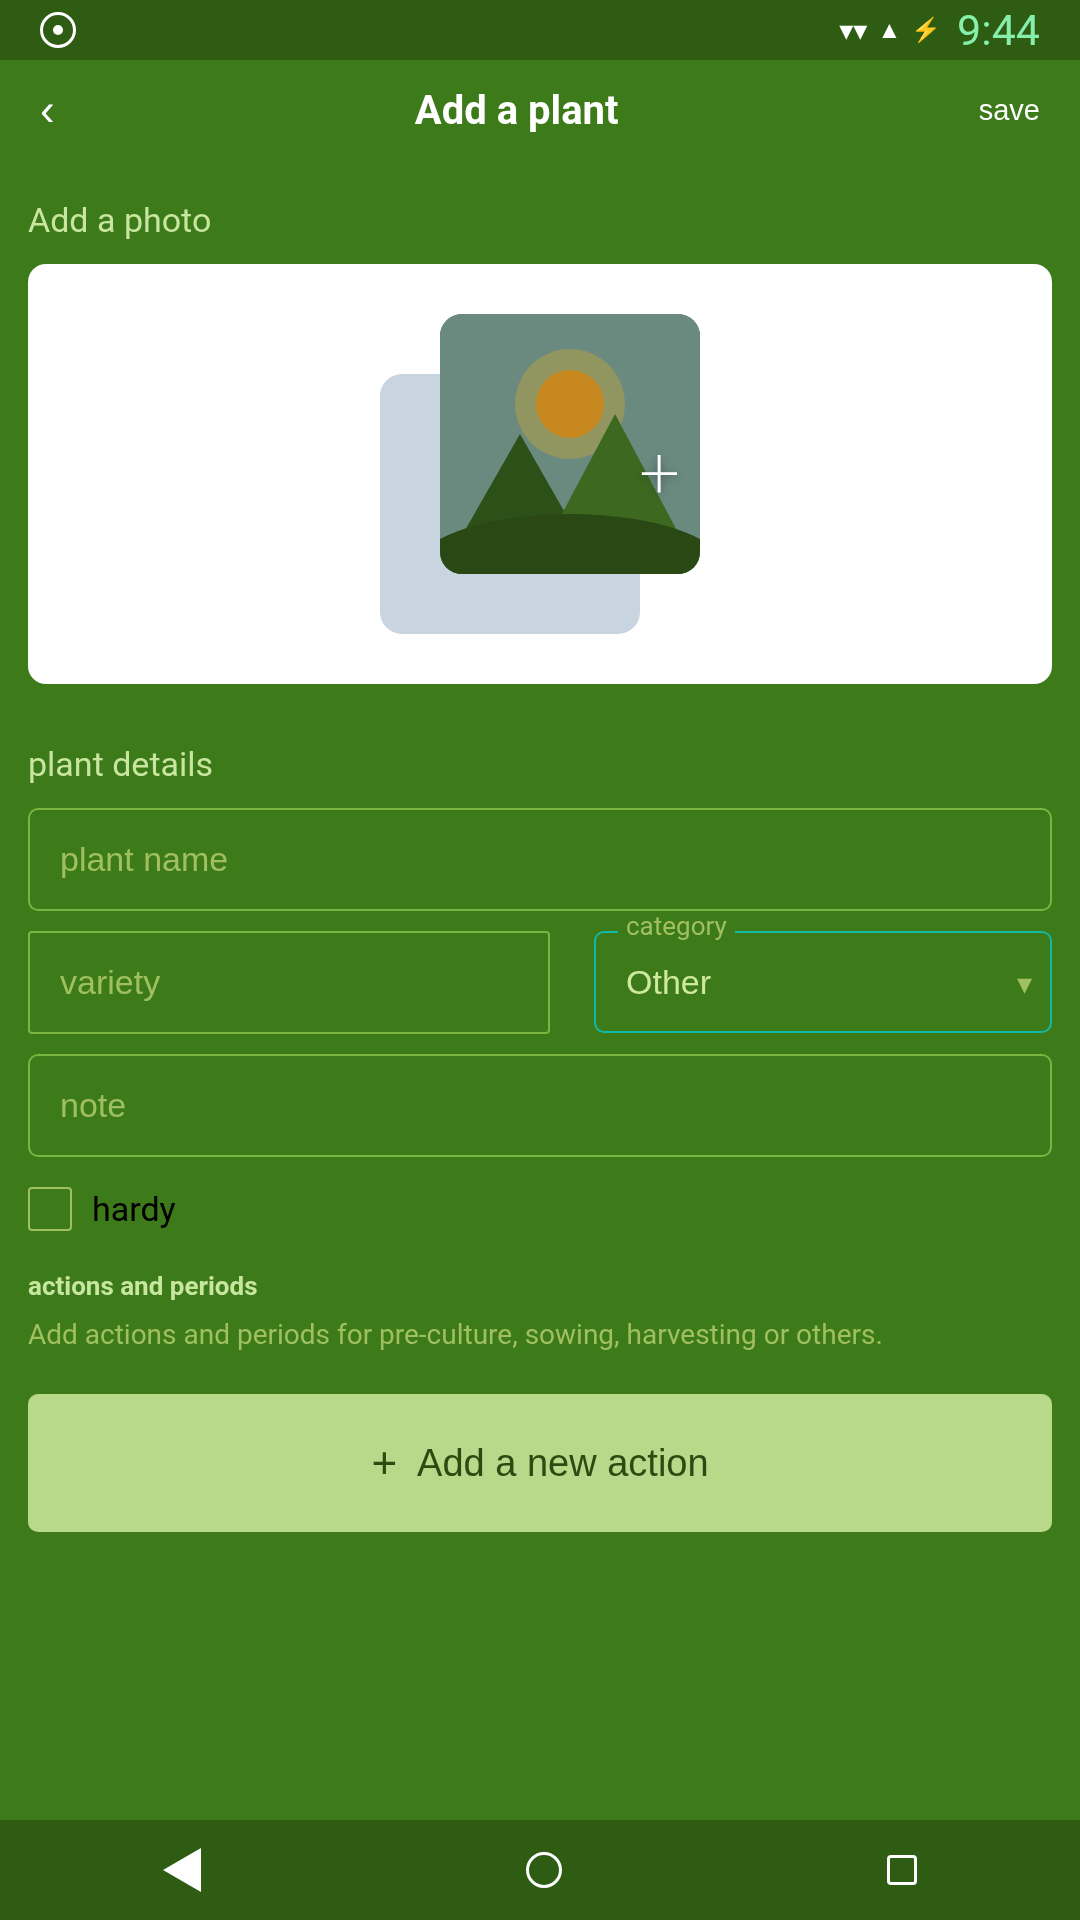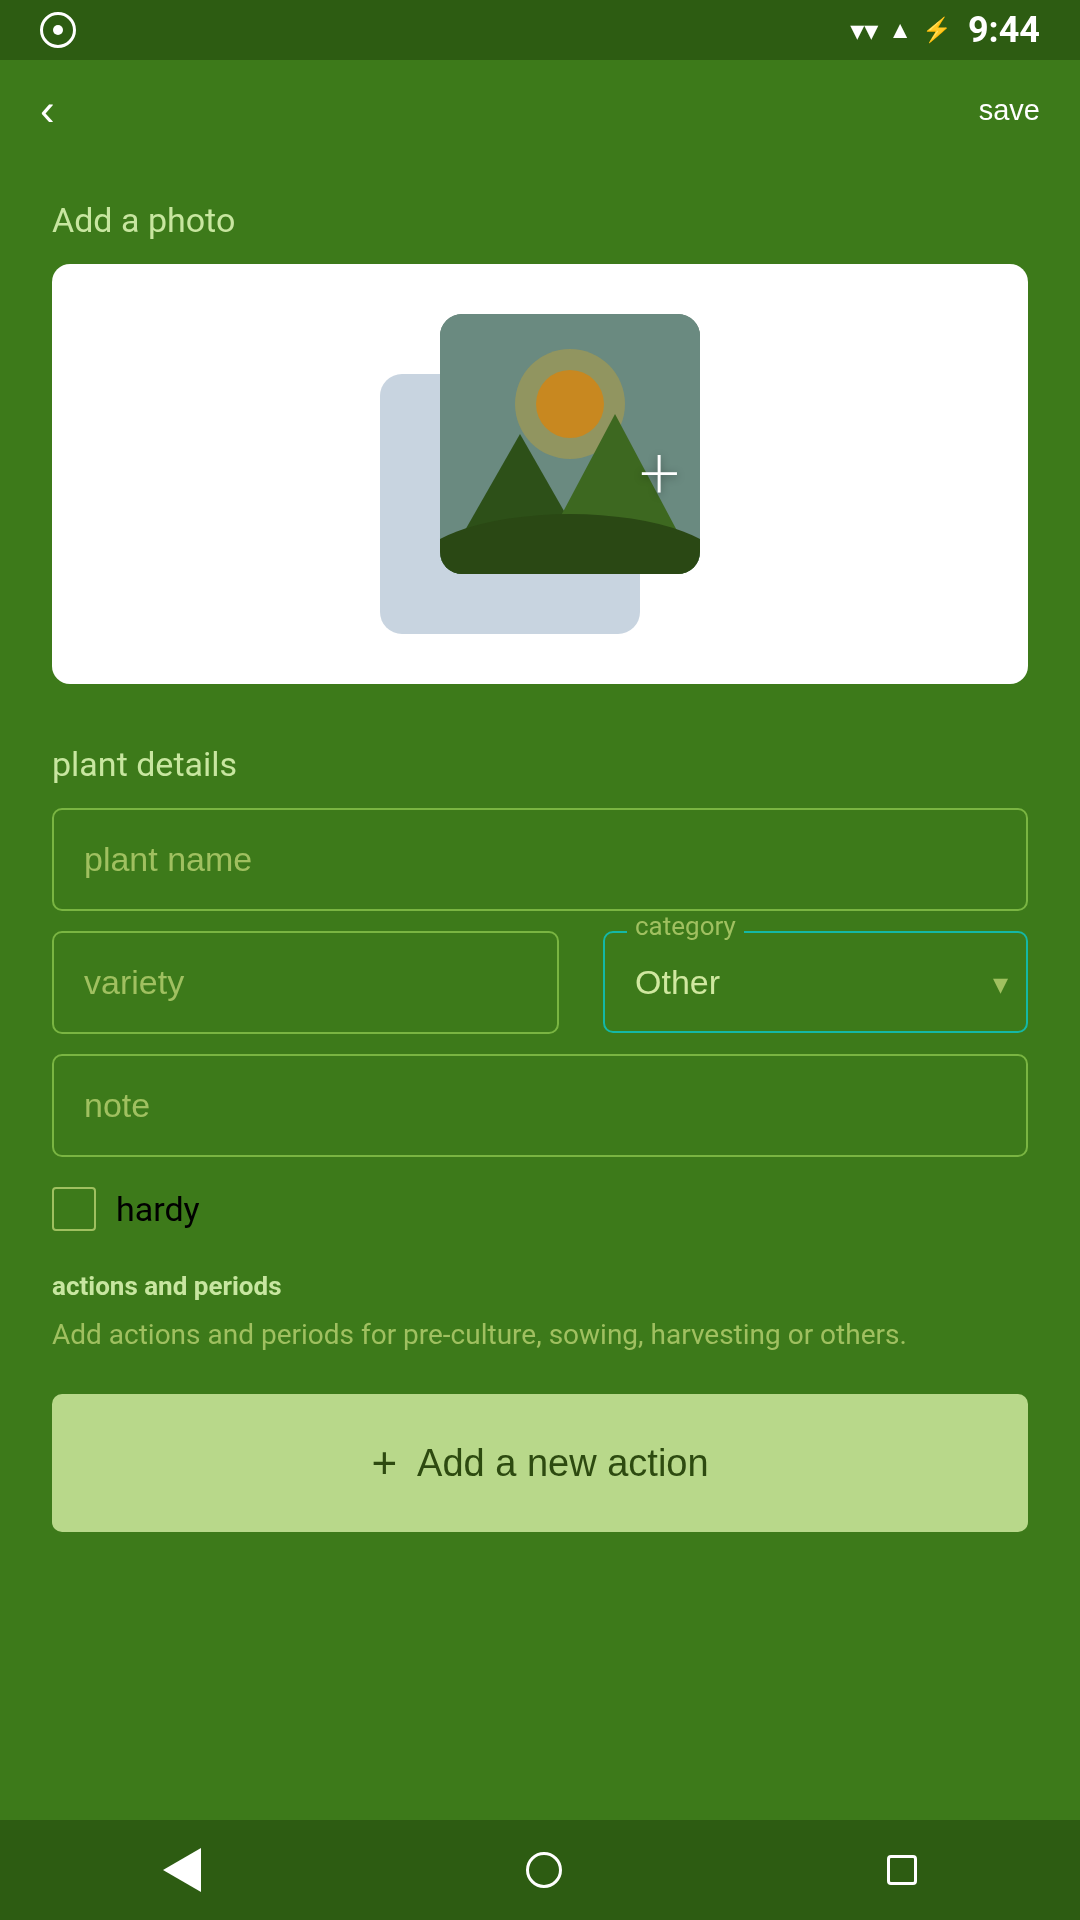--- a/index.html
+++ b/index.html
@@ -40,23 +40,23 @@
       height: 10px;
       border-radius: 50%;
       background: #ffffff;
     }
     .status-bar-right {
       display: flex;
       align-items: center;
       gap: 16px;
     }
     .status-time {
-      font-size: 36px;
-      font-weight: 700;
-      color: #ffffff;
+      font-size: 43px;
+      font-weight: 400;
+      color: #86efac;
     }
     .status-icons {
       display: flex;
       align-items: center;
       gap: 10px;
     }
     .wifi-icon {
       color: #ffffff;
       font-size: 28px;
     }
@@ -95,21 +95,21 @@
     .save-btn {
       color: #ffffff;
       font-size: 29px;
       background: none;
       border: none;
       cursor: pointer;
     }
 
     
     .main-content {
-      padding: 40px 52px;
+      padding: 40px 28px;
     }
 
     
     .section-label {
       font-size: 34px;
       font-weight: 400;
       color: #c8e6a0;
       margin-bottom: 24px;
     }
 
@@ -187,21 +187,21 @@
 
     .two-col-row {
       display: flex;
       gap: 20px;
       margin-bottom: 20px;
     }
     .two-col-row .variety-field {
       flex: 1;
       background: transparent;
       border: 2px solid #7ab542;
-      border-radius: 10px;
+      border-radius: 4px;
       padding: 30px 30px;
       color: #000000;
       font-size: 34px;
       outline: none;
     }
     .two-col-row .variety-field::placeholder {
       color: #a0c060;
     }
 
     .category-wrapper {
@@ -358,20 +358,21 @@
       <span class="wifi-icon">▾▾</span>
       <span class="signal-icon">▲</span>
       <span class="battery-icon">⚡</span>
     </div>
     <span class="status-time">9:44</span>
   </div>
 </div>
 
 <div class="top-bar">
   <button class="back-btn">‹</button>
+  <span class="top-title">Add a plant</span>
   <button class="save-btn">save</button>
 </div>
 
 <div class="main-content">
 
   <div class="section-label">Add a photo</div>
   <div class="photo-area">
     <div class="photo-icon-wrapper">
 
       <div class="photo-bg-card"></div>

